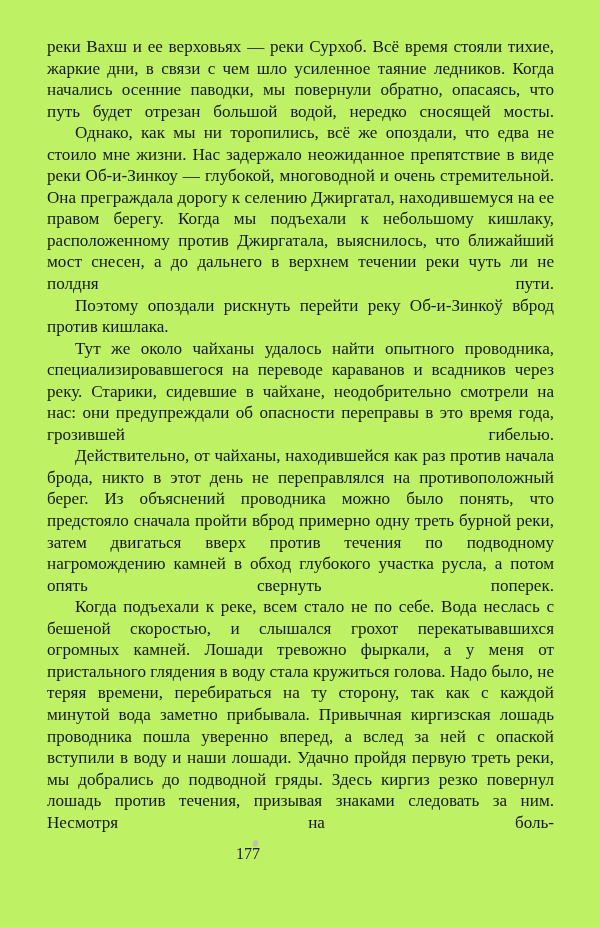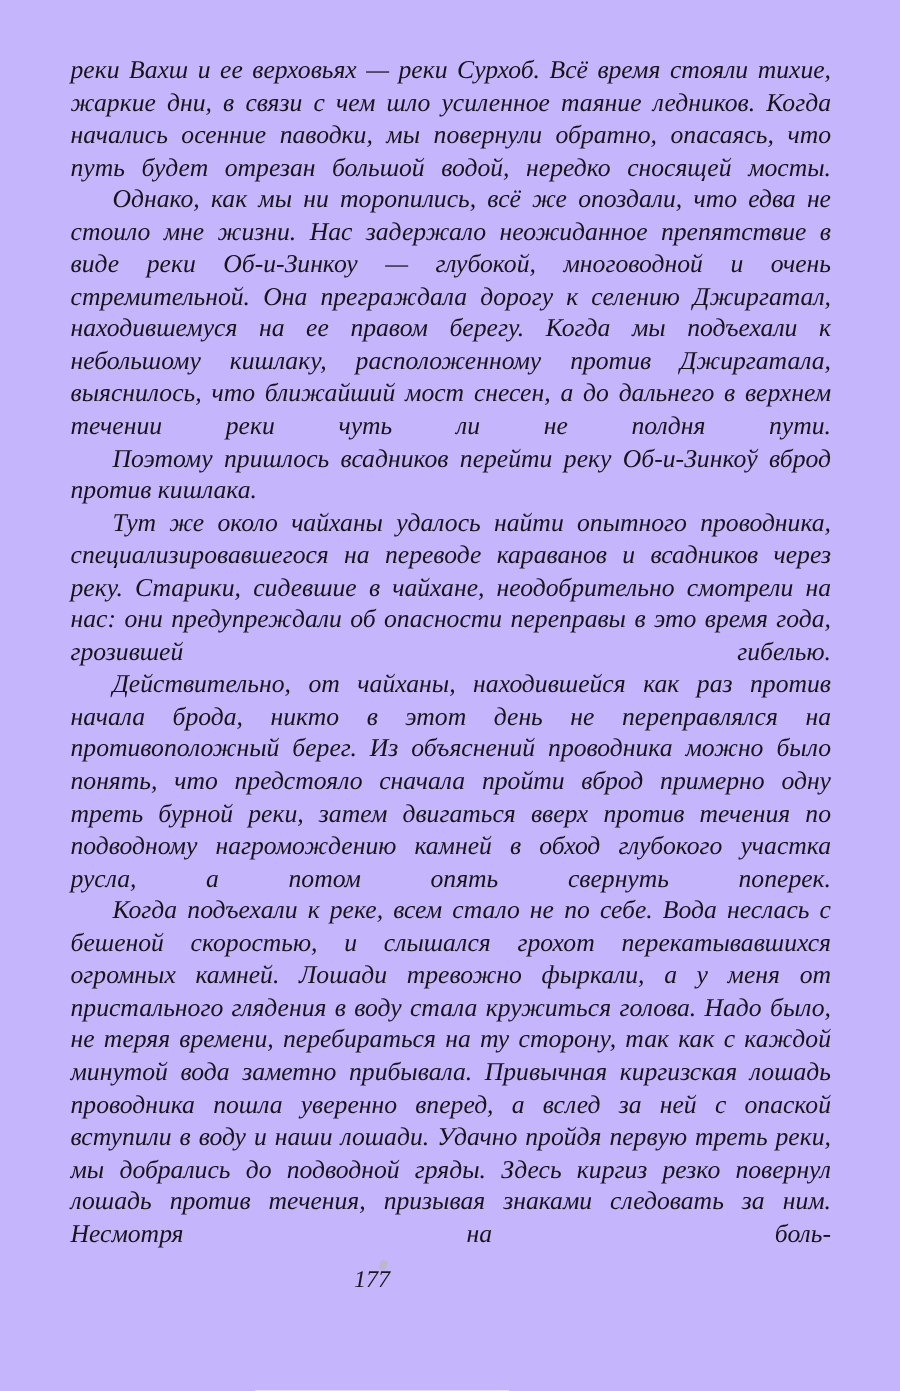--- a/index.html
+++ b/index.html
@@ -4,24 +4,23 @@
 <style>
   html, body {
     margin: 0;
     padding: 0;
     background: #ffffff;
   }
   .page {
     position: relative;
     width: 600px;
     height: 927px;
-    background: #c4b5fd;
+    background: #bef264;
     overflow: hidden;
     box-sizing: border-box;
-    font-style: italic;
   }
   .text-block {
     position: absolute;
     left: 47px;
     top: 36px;
     width: 507px;
     font-family: "Liberation Serif", "DejaVu Serif", serif;
     font-size: 17.1px;
     line-height: 21.55px;
     color: #151515;
@@ -69,21 +68,21 @@
 </head>
 <body>
 
 <div class="page">
 
   <div class="text-block">
     <p class="para no-indent force-justify">реки Вахш и ее верховьях — реки Сурхоб. Всё время стояли тихие, жаркие дни, в связи с чем шло усиленное таяние ледников. Когда начались осенние паводки, мы повернули обратно, опасаясь, что путь будет отрезан большой водой, нередко сносящей мосты.</p>
 
     <p class="para force-justify">Однако, как мы ни торопились, всё же опоздали, что едва не стоило мне жизни. Нас задержало неожиданное препятствие в виде реки Об-и-Зинкоу — глубокой, многоводной и очень стремительной. Она преграждала дорогу к селению Джиргатал, находившемуся на ее правом берегу. Когда мы подъехали к небольшому кишлаку, расположенному против Джиргатала, выяснилось, что ближайший мост снесен, а до дальнего в верхнем течении реки чуть ли не полдня пути.</p>
 
-    <p class="para">Поэтому пришлось всадников перейти реку Об-и-Зинкоў вброд против кишлака.</p>
+    <p class="para">Поэтому опоздали рискнуть перейти реку Об-и-Зинкоў вброд против кишлака.</p>
 
     <p class="para force-justify">Тут же около чайханы удалось найти опытного проводника, специализировавшегося на переводе караванов и всадников через реку. Старики, сидевшие в чайхане, неодобрительно смотрели на нас: они предупреждали об опасности переправы в это время года, грозившей гибелью.</p>
 
     <p class="para force-justify">Действительно, от чайханы, находившейся как раз против начала брода, никто в этот день не переправлялся на противоположный берег. Из объяснений проводника можно было понять, что предстояло сначала пройти вброд примерно одну треть бурной реки, затем двигаться вверх против течения по подводному нагромождению камней в обход глубокого участка русла, а потом опять свернуть поперек.</p>
 
     <p class="para force-justify">Когда подъехали к реке, всем стало не по себе. Вода неслась с бешеной скоростью, и слышался грохот перекатывавшихся огромных камней. Лошади тревожно фыркали, а у меня от пристального глядения в воду стала кружиться голова. Надо было, не теряя времени, перебираться на ту сторону, так как с каждой минутой вода заметно прибывала. Привычная киргизская лошадь проводника пошла уверенно вперед, а вслед за ней с опаской вступили в воду и наши лошади. Удачно пройдя первую треть реки, мы добрались до подводной гряды. Здесь киргиз резко повернул лошадь против течения, призывая знаками следовать за ним. Несмотря на боль-</p>
   </div>
 
   <div class="scan-speck"></div>
 

